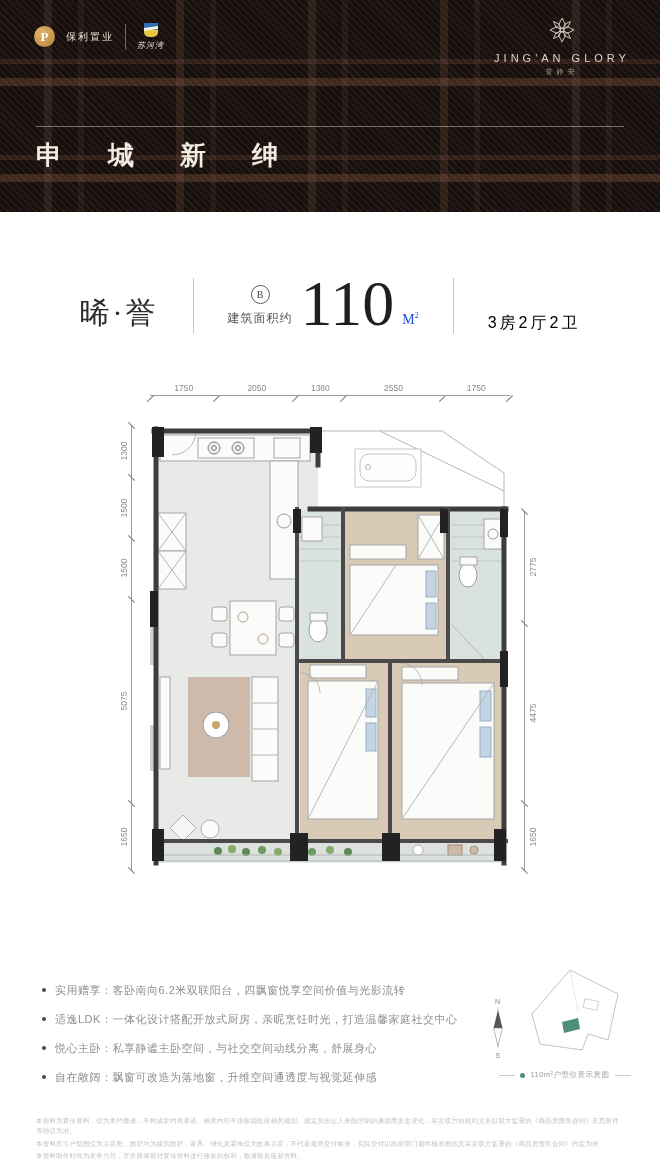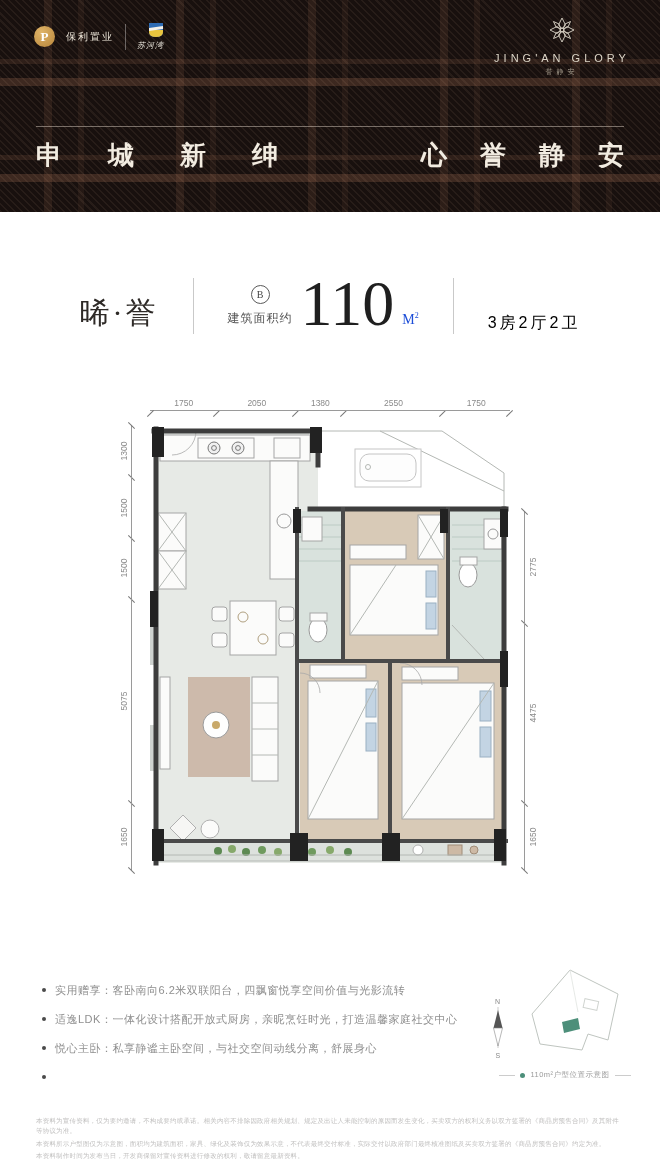--- a/index.html
+++ b/index.html
@@ -15,21 +15,21 @@
         transparent 38px 52px, rgba(168,112,84,.16) 52px 57px, transparent 57px 96px),
       repeating-linear-gradient(90deg, transparent 0 44px, rgba(152,102,76,.16) 44px 52px,
         transparent 52px 78px, rgba(152,102,76,.10) 78px 84px, transparent 84px 132px);
     color:#e9e2d5;}
   .brand-left{position:absolute;left:34px;top:22px;display:flex;align-items:center;gap:11px;}
   .poly-mark{width:21px;height:21px;border-radius:50%;background:radial-gradient(circle at 35% 30%,#e0b468,#b8863b);
     color:#fff;font-family:"Liberation Serif",serif;font-weight:bold;font-size:13px;
     display:flex;align-items:center;justify-content:center;}
   .poly-label{font-size:10px;letter-spacing:2px;color:#ece5d8;}
   .brand-divider{width:1px;height:26px;background:rgba(255,255,255,.35);}
-  .partner{display:flex;flex-direction:column;align-items:flex-end;gap:2px;}
+  .partner{display:flex;flex-direction:column;align-items:center;gap:2px;}
   .partner-label{font-size:8px;color:#f0ece2;font-style:italic;letter-spacing:1px;}
   .brand-right{position:absolute;right:28px;top:16px;width:140px;text-align:center;}
   .brand-name{font-size:11px;letter-spacing:4px;color:#ddd6c8;margin-top:4px;}
   .brand-cn{font-size:7px;letter-spacing:4px;color:#a89f8f;margin-top:3px;}
   .slogan{position:absolute;left:36px;right:36px;top:126px;border-top:1px solid rgba(235,225,210,.45);
     padding-top:11px;display:flex;justify-content:space-between;}
   .slogan span{font-family:Liberation Mono, monospace;font-size:26px;font-weight:600;color:#f2ece1;}
   .slogan-left{letter-spacing:46px;margin-right:-46px;}
   .slogan-right{letter-spacing:33px;margin-right:-33px;}
 
@@ -126,42 +126,41 @@
         <path d="M-8.5,8.5 L-3,6 L-1.2,1.2 L-6,3 Z"></path>
         <path d="M8.5,8.5 L3,6 L1.2,1.2 L6,3 Z"></path>
         <circle r="2.2"></circle>
       </g>
     </svg>
     <div class="brand-name">JING'AN GLORY</div>
     <div class="brand-cn">誉静安</div>
   </div>
   <div class="slogan">
     <span class="slogan-left">申城新绅</span>
-    <span class="slogan-right">心誉静安</span>
   </div>
 </div>
 
 <div class="title-row">
   <div class="product-name">晞·誉</div>
   <div class="tdiv"></div>
   <div class="area-group">
     <div class="badge-col">
       <div class="unit-badge">B</div>
       <div class="area-label">建筑面积约</div>
     </div>
     <div class="area-value">110</div>
     <div class="area-unit"><span>M</span><sup>2</sup></div>
   </div>
   <div class="tdiv"></div>
   <div class="layout-spec">3房2厅2卫</div>
 </div>
 
 <div class="plan-area">
 
-  <div class="dim-h" style="left:150px;top:20px;width:360px;">
+  <div class="dim-h" style="left:150px;top:12px;width:360px;align-items:center;">
     <div class="seg" style="flex-grow:1750">
         <span class="dlabel">1750</span>
       </div>
     <div class="seg" style="flex-grow:2050">
         <span class="dlabel">2050</span>
       </div>
     <div class="seg" style="flex-grow:1250">
         <span class="dlabel">1380</span>
       </div>
     <div class="seg" style="flex-grow:2550">
@@ -383,20 +382,21 @@
   <div class="feature-item">
     <span class="bullet-dot"></span>
     <span class="feature-text">适逸LDK：一体化设计搭配开放式厨房，亲昵烹饪时光，打造温馨家庭社交中心</span>
   </div>
   <div class="feature-item">
     <span class="bullet-dot"></span>
     <span class="feature-text">悦心主卧：私享静谧主卧空间，与社交空间动线分离，舒展身心</span>
   </div>
   <div class="feature-item">
     <span class="bullet-dot"></span>
+    <span class="feature-text">自在敞阔：飘窗可改造为落地窗，升维空间通透度与视觉延伸感</span>
   </div>
 </div>
 
 <div class="miniplan">
   <svg width="170" height="112" viewBox="0 0 170 112">
     <g>
       <text x="15" y="52" font-size="7" fill="#888" font-family="Liberation Sans, sans-serif">N</text>
       <line x1="18" y1="55" x2="18" y2="96" stroke="#aaaaaa" stroke-width=".6"></line>
       <polygon points="18,58 22.5,76 13.5,76" fill="#555555"></polygon>
       <polygon points="13.5,76 22.5,76 18,94" fill="#ffffff" stroke="#888888" stroke-width=".6"></polygon>

